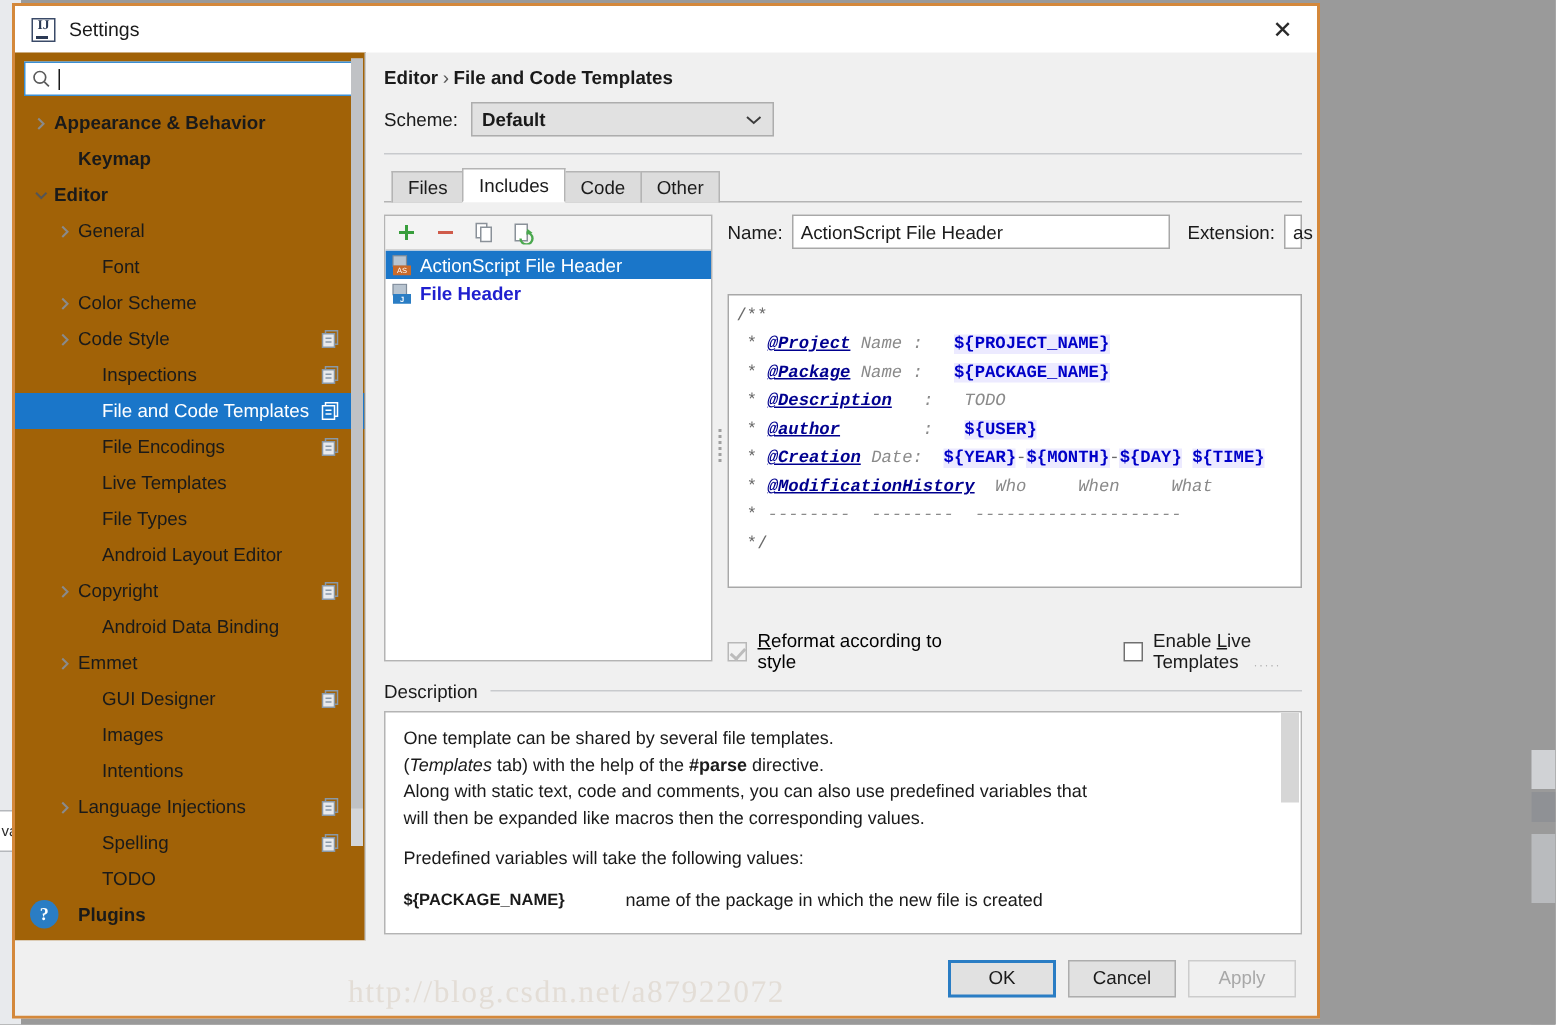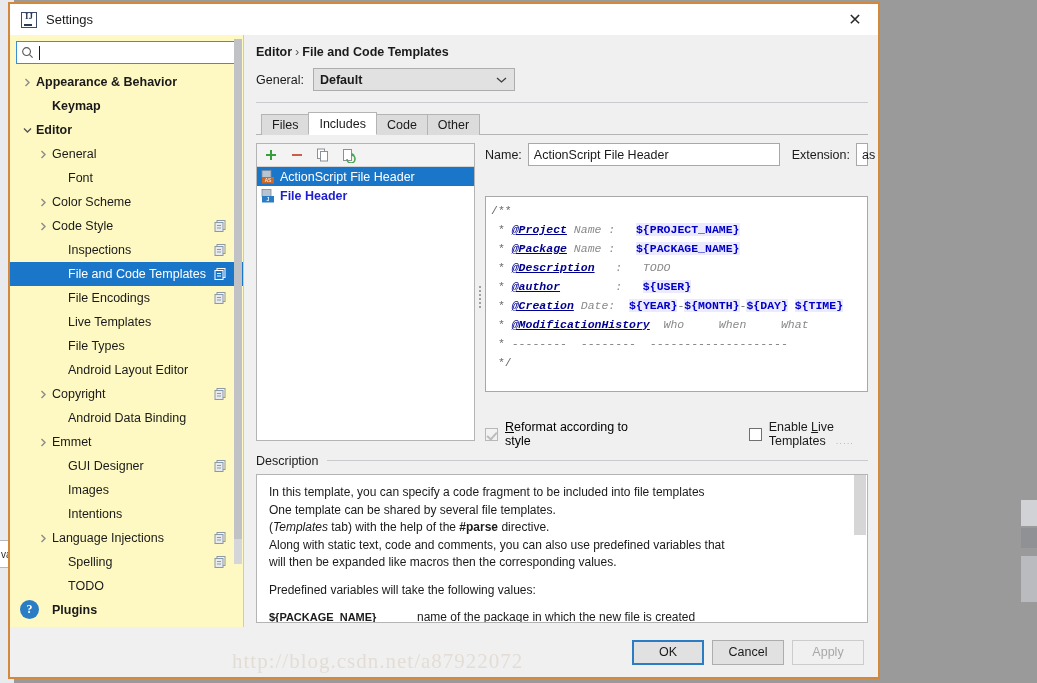--- a/index.html
+++ b/index.html
@@ -68,21 +68,21 @@
     display: flex; align-items: center; justify-content: center;
     font-size: 16px; color: #2b2b2b; cursor: default;
     font-family: "DejaVu Sans", sans-serif;
   }
 
   .body-row { flex: 1; display: flex; min-height: 0; background: #f0f0f0; }
 
   
   .sidebar {
     width: 234px; flex: none;
-    background: #fef9c3;
+    background: #a16207;
     display: flex; flex-direction: column;
     border-right: 1px solid #c8cacd;
     position: relative;
   }
   .search-wrap { padding: 6px 6px 4px 6px; flex: none; }
   .search-box {
     height: 23px; background: #ffffff;
     border: 1px solid #3a8fd4;
     display: flex; align-items: center; padding: 0 4px;
     position: relative;
@@ -490,21 +490,21 @@
         <div class="help-btn">?</div>
       </div>
 
       <div class="content">
 
         <div class="breadcrumb">
           <span>Editor</span><span class="sep">›</span><span>File and Code Templates</span>
         </div>
 
         <div class="scheme-row">
-          <div class="scheme-label">General:</div>
+          <div class="scheme-label">Scheme:</div>
           <div class="scheme-select">
             <span>Default</span>
             <svg class="chev" width="11" height="7" viewBox="0 0 11 7">
               <polyline points="1,1.5 5.5,5.5 10,1.5" fill="none" stroke="#3c3c3c" stroke-width="1.3"></polyline>
             </svg>
           </div>
         </div>
 
         <div class="tabs-rule"></div>
 
@@ -618,21 +618,20 @@
           </div>
         </div>
 
         <div class="desc-wrap">
           <div class="desc-head">
             <div class="desc-title">Description</div>
             <div class="desc-rule"></div>
           </div>
           <div class="desc-box">
             <div id="descbody">
-                <div class="desc-line">In this template, you can specify a code fragment to be included into file templates</div>
                 <div class="desc-line">One template can be shared by several file templates.</div>
                 <div class="desc-line">(<span class="it">Templates</span> tab) with the help of the <span class="bo">#parse</span> directive.</div>
                 <div class="desc-line">Along with static text, code and comments, you can also use predefined variables that</div>
                 <div class="desc-line">will then be expanded like macros then the corresponding values.</div>
                 <div class="desc-gap"></div>
                 <div class="desc-line">Predefined variables will take the following values:</div>
                 <div class="desc-gap"></div>
                 <div class="desc-kv">
                   <span class="k">${PACKAGE_NAME}</span>
                   <span>name of the package in which the new file is created</span>

